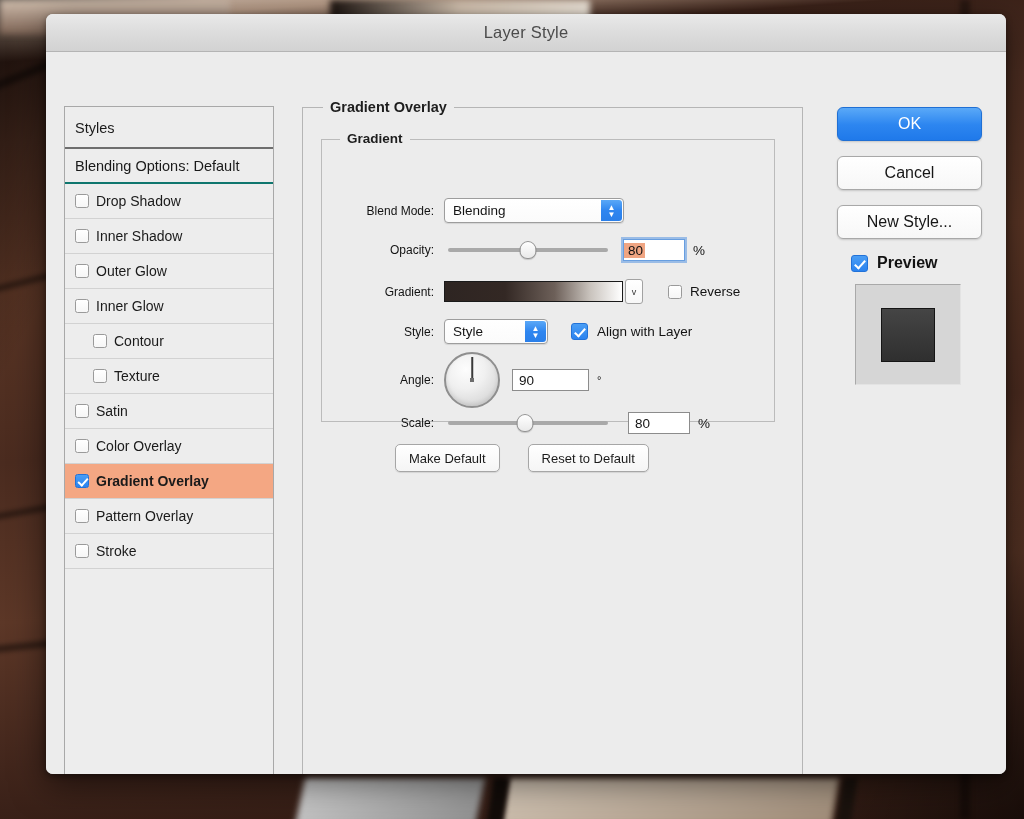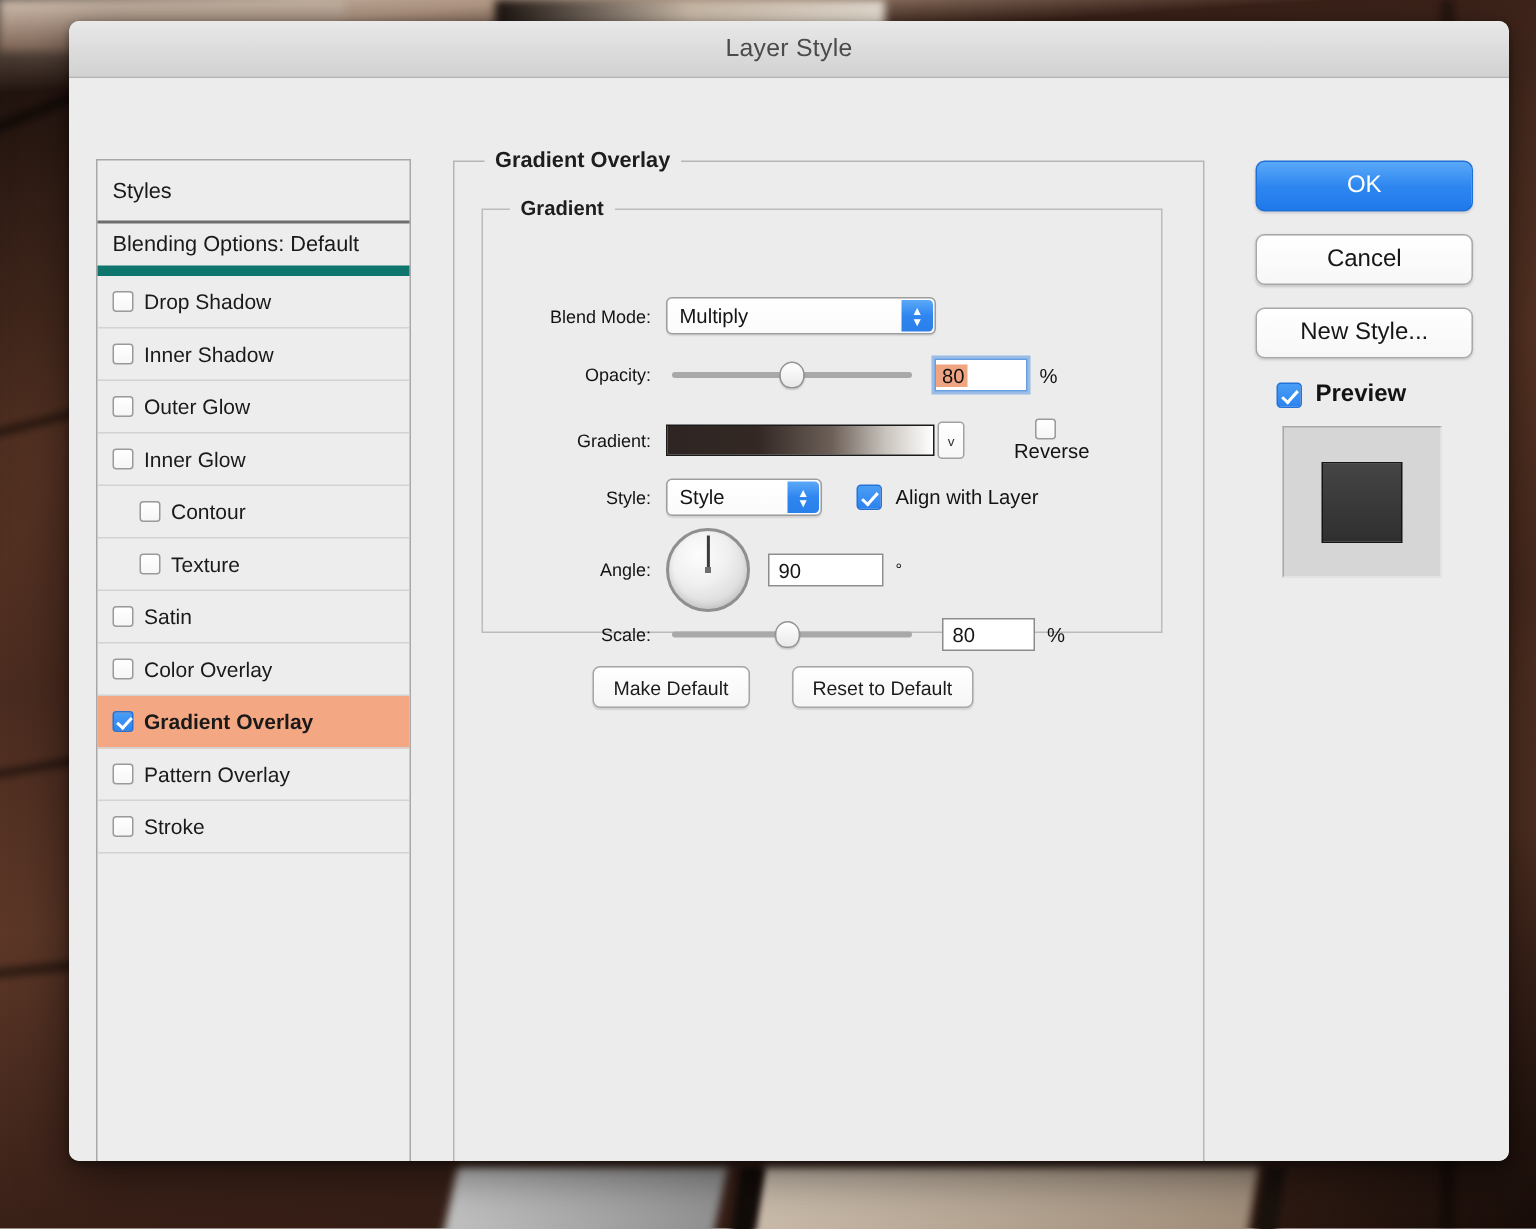--- a/index.html
+++ b/index.html
@@ -88,21 +88,21 @@
     align-items: center;
     padding-left: 10px;
     font-size: 14px;
     color: #1a1a1a;
     border-bottom: 1px solid #d2d2d2;
     box-sizing: border-box;
     white-space: nowrap;
   }
   .style-row.blending {
     font-size: 14.5px;
-    border-bottom: 7px solid #0f766e;
+    border-bottom: 2px solid #0f766e;
   }
   .style-row.indent { padding-left: 28px; }
   .style-row.selected {
     background: #f4a783;
     font-weight: bold;
   }
   .style-row .label { margin-left: 7px; }
 
   
   .cb {
@@ -470,21 +470,21 @@
 
     <div id="overlay-group">
       <span class="group-legend">Gradient Overlay</span>
 
       <div id="gradient-group">
         <span class="group-legend">Gradient</span>
 
         <div class="row" style="left:14px; top:58px;">
           <span class="fieldlabel" style="width:98px;">Blend Mode:</span>
           <div class="popup" style="width:180px; margin-left:10px;">
-            <span class="val">Multiply</span>
+            <span class="val">Blending</span>
             <span class="stepper">▲<br>▼</span>
           </div>
         </div>
 
         <div class="row" style="left:14px; top:99px;">
           <span class="fieldlabel" style="width:98px;">Opacity:</span>
           <div class="slider" style="width:160px; margin-left:14px;">
             <div class="track"></div>
             <div class="thumb" id="opacity-thumb" style="left: 50%;"></div>
           </div>
@@ -493,21 +493,21 @@
           </div>
           <span class="unit">%</span>
         </div>
 
         <div class="row" style="left:14px; top:139px;">
           <span class="fieldlabel" style="width:98px;">Gradient:</span>
           <div class="grad-swatch" style="margin-left: 10px; background: linear-gradient(to right, rgb(46, 37, 34) 0%, rgb(51, 40, 36) 34%, rgb(109, 96, 89) 62%, rgb(201, 195, 189) 82%, rgb(255, 255, 255) 100%);"></div>
           <div class="grad-drop">
               <span>v</span>
             </div>
-          <span style="display:inline-flex;align-items:center;margin-left:25px;flex-direction:column;">
+          <span style="display:inline-flex;align-items:center;margin-left:25px;">
             <span class="cb"></span>
             <span style="margin-left:8px;">Reverse</span>
           </span>
         </div>
 
         <div class="row" style="left:14px; top:179px;">
           <span class="fieldlabel" style="width:98px;">Style:</span>
           <div class="popup" style="width:104px; margin-left:10px;">
             <span class="val">Style</span>
             <span class="stepper">▲<br>▼</span>

